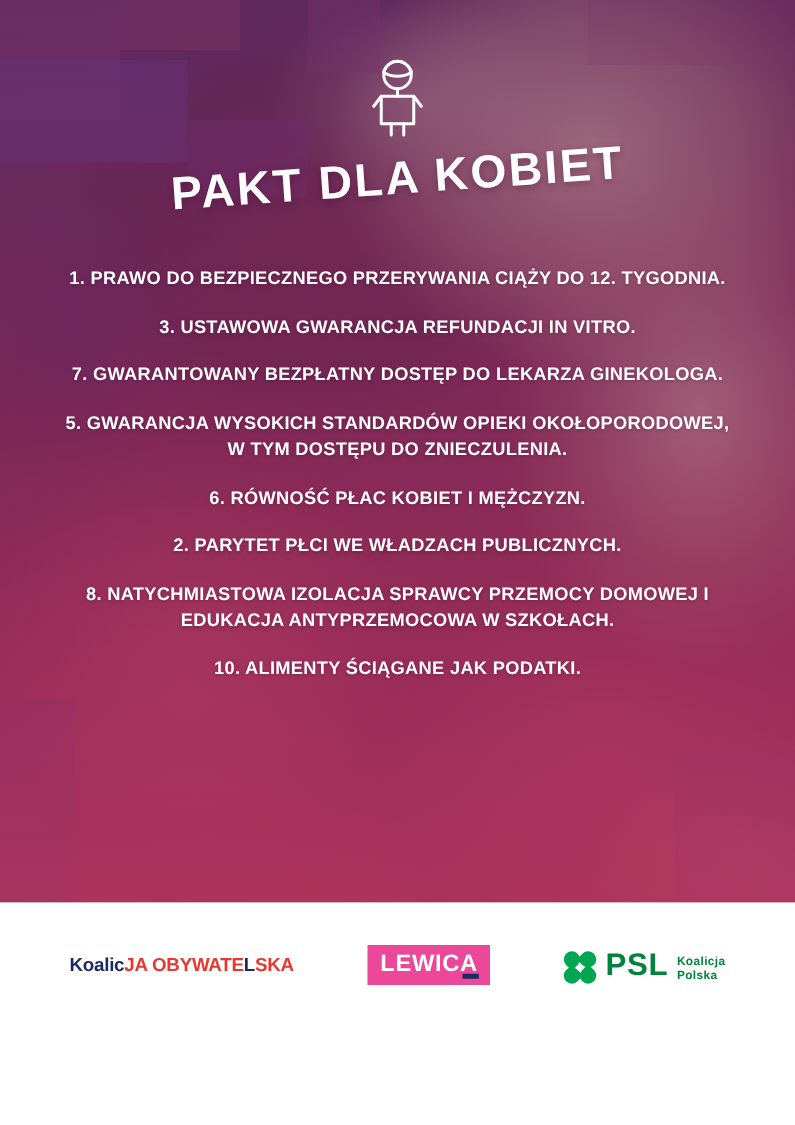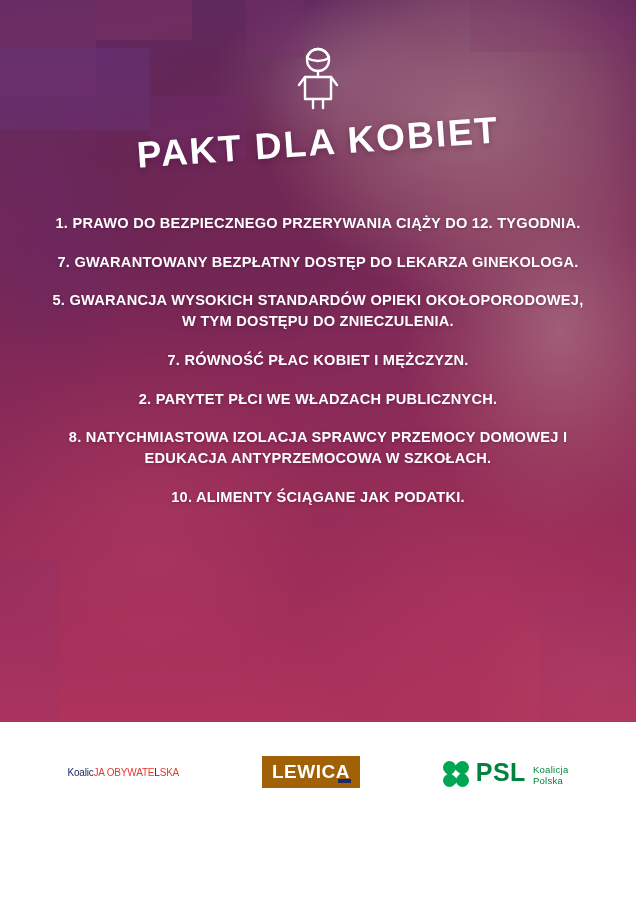--- a/index.html
+++ b/index.html
@@ -122,33 +122,33 @@
     height: 56px;
     display: flex;
     align-items: center;
     justify-content: space-around;
     padding: 0 26px;
     box-sizing: border-box;
   }
 
   
   .ko-logo {
-    font-size: 10px;
-    font-weight: normal;
+    font-size: 15px;
+    font-weight: bold;
     letter-spacing: -0.2px;
     white-space: nowrap;
   }
   .ko-a { color: #1b2a63; }
   .ko-b { color: #e8372e; }
   .ko-c { color: #1b2a63; }
   .ko-d { color: #e8372e; }
 
   
   .lewica {
-    background: #a16207;
+    background: #ec4899;
     color: #ffffff;
     font-size: 19px;
     font-weight: bold;
     letter-spacing: 0.5px;
     padding: 5px 10px 5px 10px;
     position: relative;
     display: inline-block;
     text-align: right;
   }
   .lewica-wrap { position: relative; display: inline-block; }
@@ -181,21 +181,21 @@
   .cl4 { left: 13px; top: 13px; transform: rotate(135deg); }
   .psl-text {
     color: #00843d;
     font-size: 25px;
     font-weight: bold;
     letter-spacing: 0.5px;
   }
   .psl-sub {
     color: #00843d;
     font-size: 9.5px;
-    font-weight: normal;
+    font-weight: bold;
     line-height: 1.15;
     letter-spacing: 0.3px;
   }
 </style>
 </head>
 <body>
 
 <div class="poster">
 
   <div class="photo">
@@ -223,23 +223,24 @@
       <path d="M26 55 v9"></path>
       <path d="M36 55 v9"></path>
       <path d="M31 27 v6"></path>
     </svg>
   </div>
 
   <div class="title">PAKT DLA KOBIET</div>
 
   <ul class="points">
     <li class="point">1. PRAWO DO BEZPIECZNEGO PRZERYWANIA CIĄŻY DO 12. TYGODNIA.</li>
+    <li class="point">3. USTAWOWA GWARANCJA REFUNDACJI IN VITRO.</li>
     <li class="point">7. GWARANTOWANY BEZPŁATNY DOSTĘP DO LEKARZA GINEKOLOGA.</li>
     <li class="point">5. GWARANCJA WYSOKICH STANDARDÓW OPIEKI OKOŁOPORODOWEJ, W TYM DOSTĘPU DO ZNIECZULENIA.</li>
-    <li class="point">7. RÓWNOŚĆ PŁAC KOBIET I MĘŻCZYZN.</li>
+    <li class="point">6. RÓWNOŚĆ PŁAC KOBIET I MĘŻCZYZN.</li>
     <li class="point">2. PARYTET PŁCI WE WŁADZACH PUBLICZNYCH.</li>
     <li class="point">8. NATYCHMIASTOWA IZOLACJA SPRAWCY PRZEMOCY DOMOWEJ I EDUKACJA ANTYPRZEMOCOWA W SZKOŁACH.</li>
     <li class="point">10. ALIMENTY ŚCIĄGANE JAK PODATKI.</li>
   </ul>
 
   <div class="footer">
     <div class="logos">
 
       <div class="ko-logo">
         <span class="ko-a">Koalic</span><span class="ko-b">JA OBYWATE</span><span class="ko-c">L</span><span class="ko-d">SKA</span>

